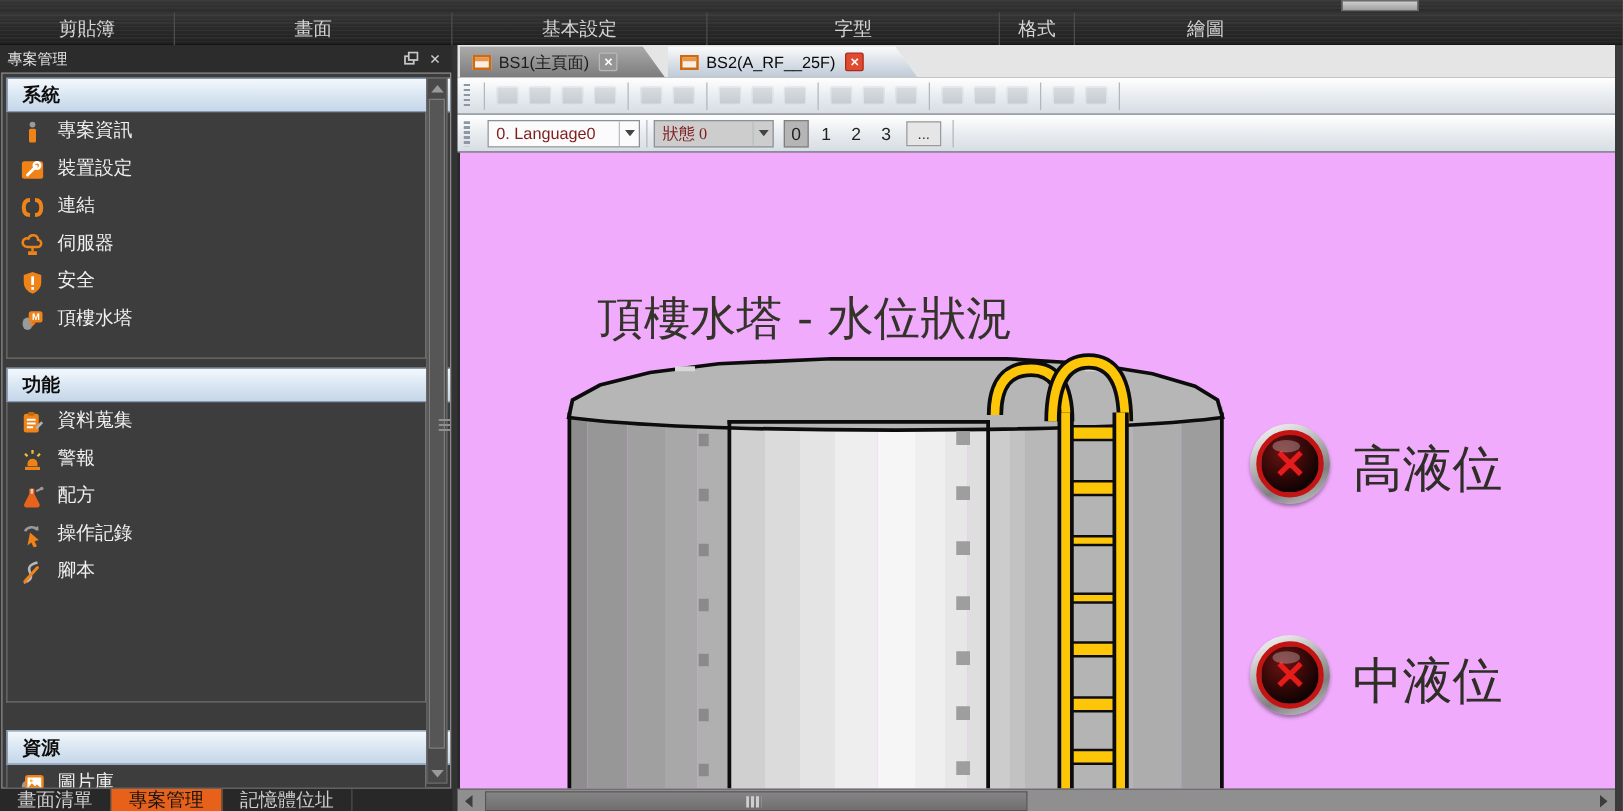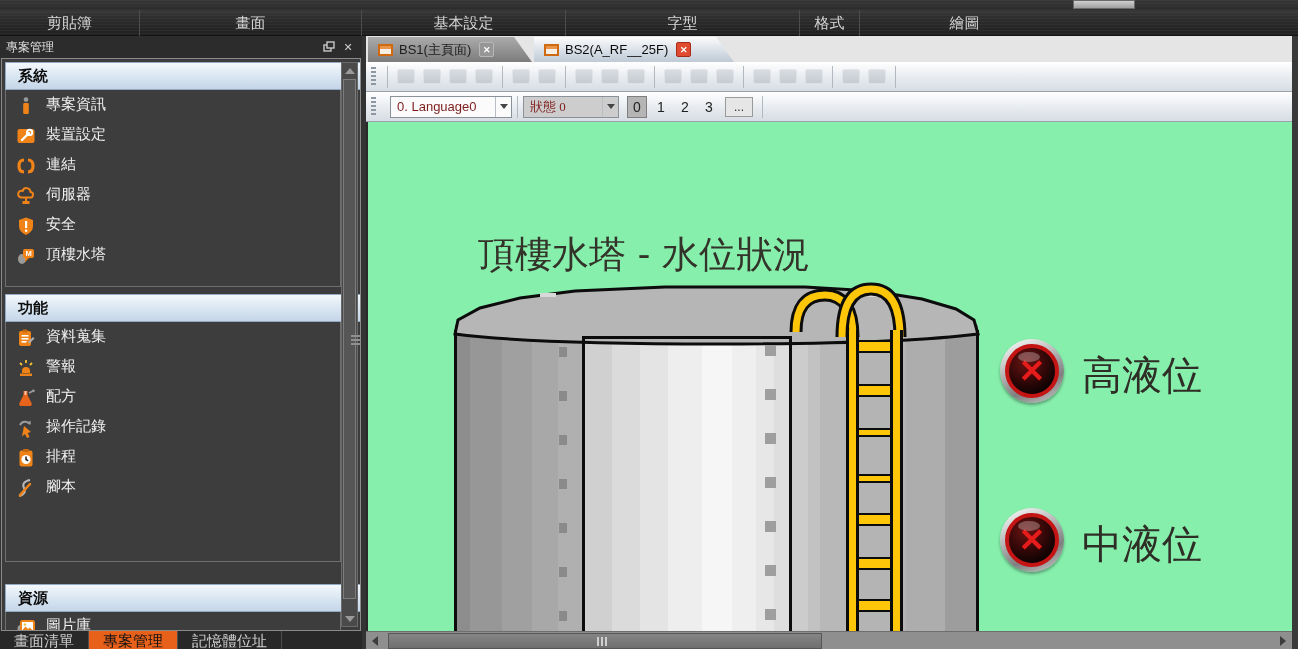--- a/index.html
+++ b/index.html
@@ -89,21 +89,21 @@
   .tri-dn-s { width:0; height:0; border-left:4px solid transparent; border-right:4px solid transparent; border-top:5px solid #444; }
   #combo-language { width:122px; background:#fbfbfb; margin-left:8px; }
   #combo-state { width:96px; background:#cdcdcd;font-family:Liberation Serif, serif; }
   .state-btn { width:20px; height:22px; display:flex; align-items:center; justify-content:center;
     font-size:14px; color:#222; margin:0 2px; }
   .state-btn.pressed { background:#b5b5b5; border:1px solid #7f7f7f; }
   .dots-btn { width:28px; height:20px; background:#e6e6e6; border:1px solid #9a9a9a;
     display:flex; align-items:center; justify-content:center; font-size:12px; color:#333; margin:0 4px; }
 
   
-  #canvas { position:absolute; left:2px; top:86px; width:924px; height:509px; background:#86efac; overflow:hidden; }
+  #canvas { position:absolute; left:2px; top:86px; width:924px; height:509px; background:#f0abfc; overflow:hidden; }
   #canvas-title { position:absolute; left:110px; top:108px; font-family:"DejaVu Serif","Liberation Serif",serif;
     font-size:37px; color:#33332a; white-space:nowrap; }
   #tank { position:absolute; left:72px; top:158px; }
 
   .lamp { position:absolute; width:64px; height:64px; border-radius:50%;
     background:linear-gradient(155deg,#ffffff 0%,#d9d9d9 22%,#7f7f7f 68%,#cccccc 100%);
     box-shadow:0 2px 3px rgba(0,0,0,.35); }
   .lamp-inner { position:absolute; inset:5px; border-radius:50%;
     background:radial-gradient(circle at 38% 30%, #6d1414 0%, #340808 45%, #0b0202 78%);
     border:4px solid #c41414; display:flex; align-items:center; justify-content:center; }
@@ -270,31 +270,20 @@
       </div>
       <div class="side-item">
         <span class="ico">
           <svg width="20" height="20" viewBox="0 0 20 20">
               <path d="M4 7 a6 6 0 0 1 10-1" fill="none" stroke="#9a9a9a" stroke-width="2"></path>
               <path d="M14.5 2.5 l0.3 4 -3.8-1.3 z" fill="#9a9a9a"></path>
               <path d="M8 8 l7 6 -3.4 1 2 4 -2.6 1 -2-4 -3 2.4 z" fill="#ef8318"></path>
             </svg>
         </span>
         <span class="lbl">操作記錄</span>
-      </div>
-      <div class="side-item">
-        <span class="ico">
-          <svg width="20" height="20" viewBox="0 0 20 20">
-              <rect x="3.5" y="2.5" width="13" height="16" rx="2" fill="#ef8318"></rect>
-              <rect x="7" y="1" width="6" height="3" rx="1" fill="#c56a0e"></rect>
-              <circle cx="10" cy="11.5" r="4.6" fill="#fff"></circle>
-              <path d="M10 8.5 v3 l2.2 1.4" fill="none" stroke="#222" stroke-width="1.5"></path>
-            </svg>
-        </span>
-        <span class="lbl">排程</span>
       </div>
       <div class="side-item">
         <span class="ico">
           <svg width="20" height="20" viewBox="0 0 20 20">
               <path d="M14 2 q-9 2-6 8 t-5 8" fill="none" stroke="#b8b8b8" stroke-width="2"></path>
               <path d="M4 17 L14 6" stroke="#ef8318" stroke-width="2.4" stroke-linecap="round"></path>
               <path d="M3 19 l1-3 2 2 z" fill="#ef8318"></path>
             </svg>
         </span>
         <span class="lbl">腳本</span>

